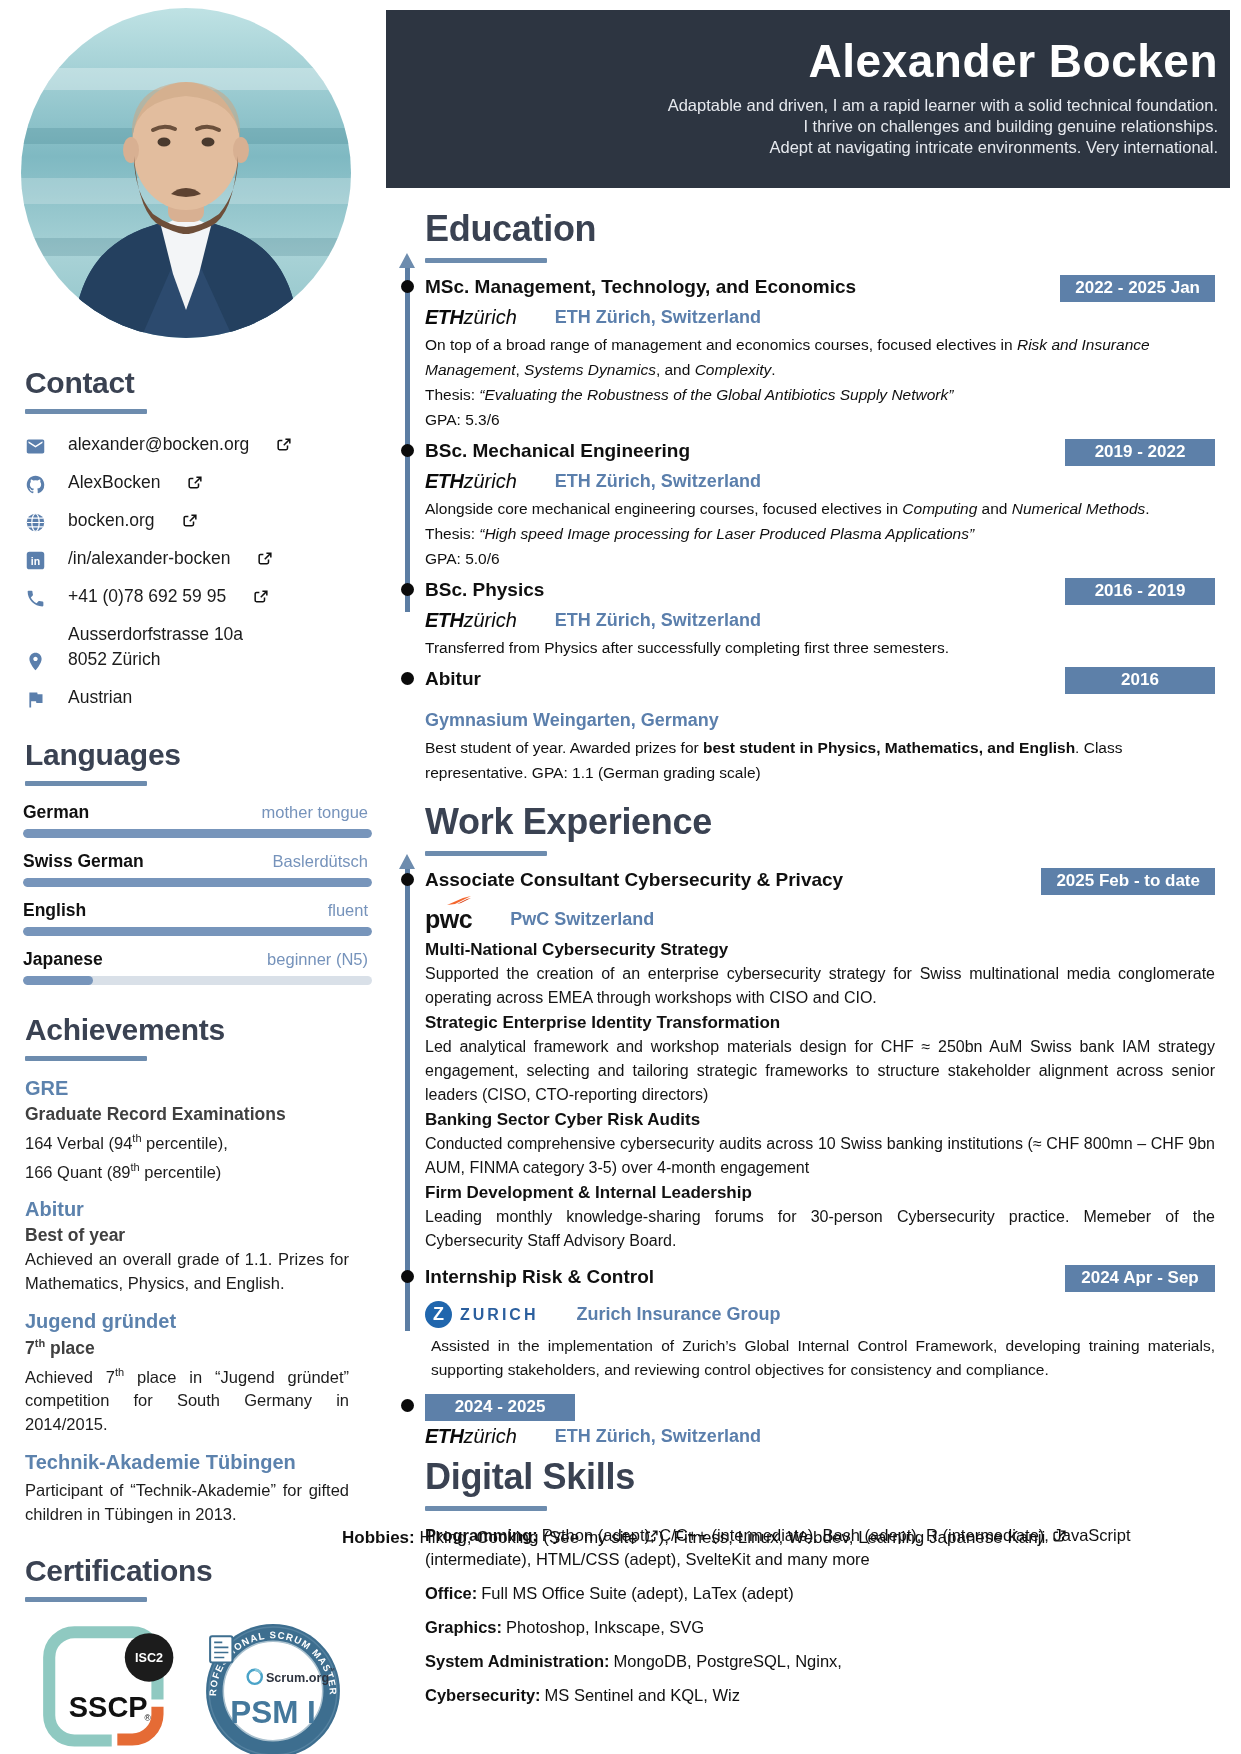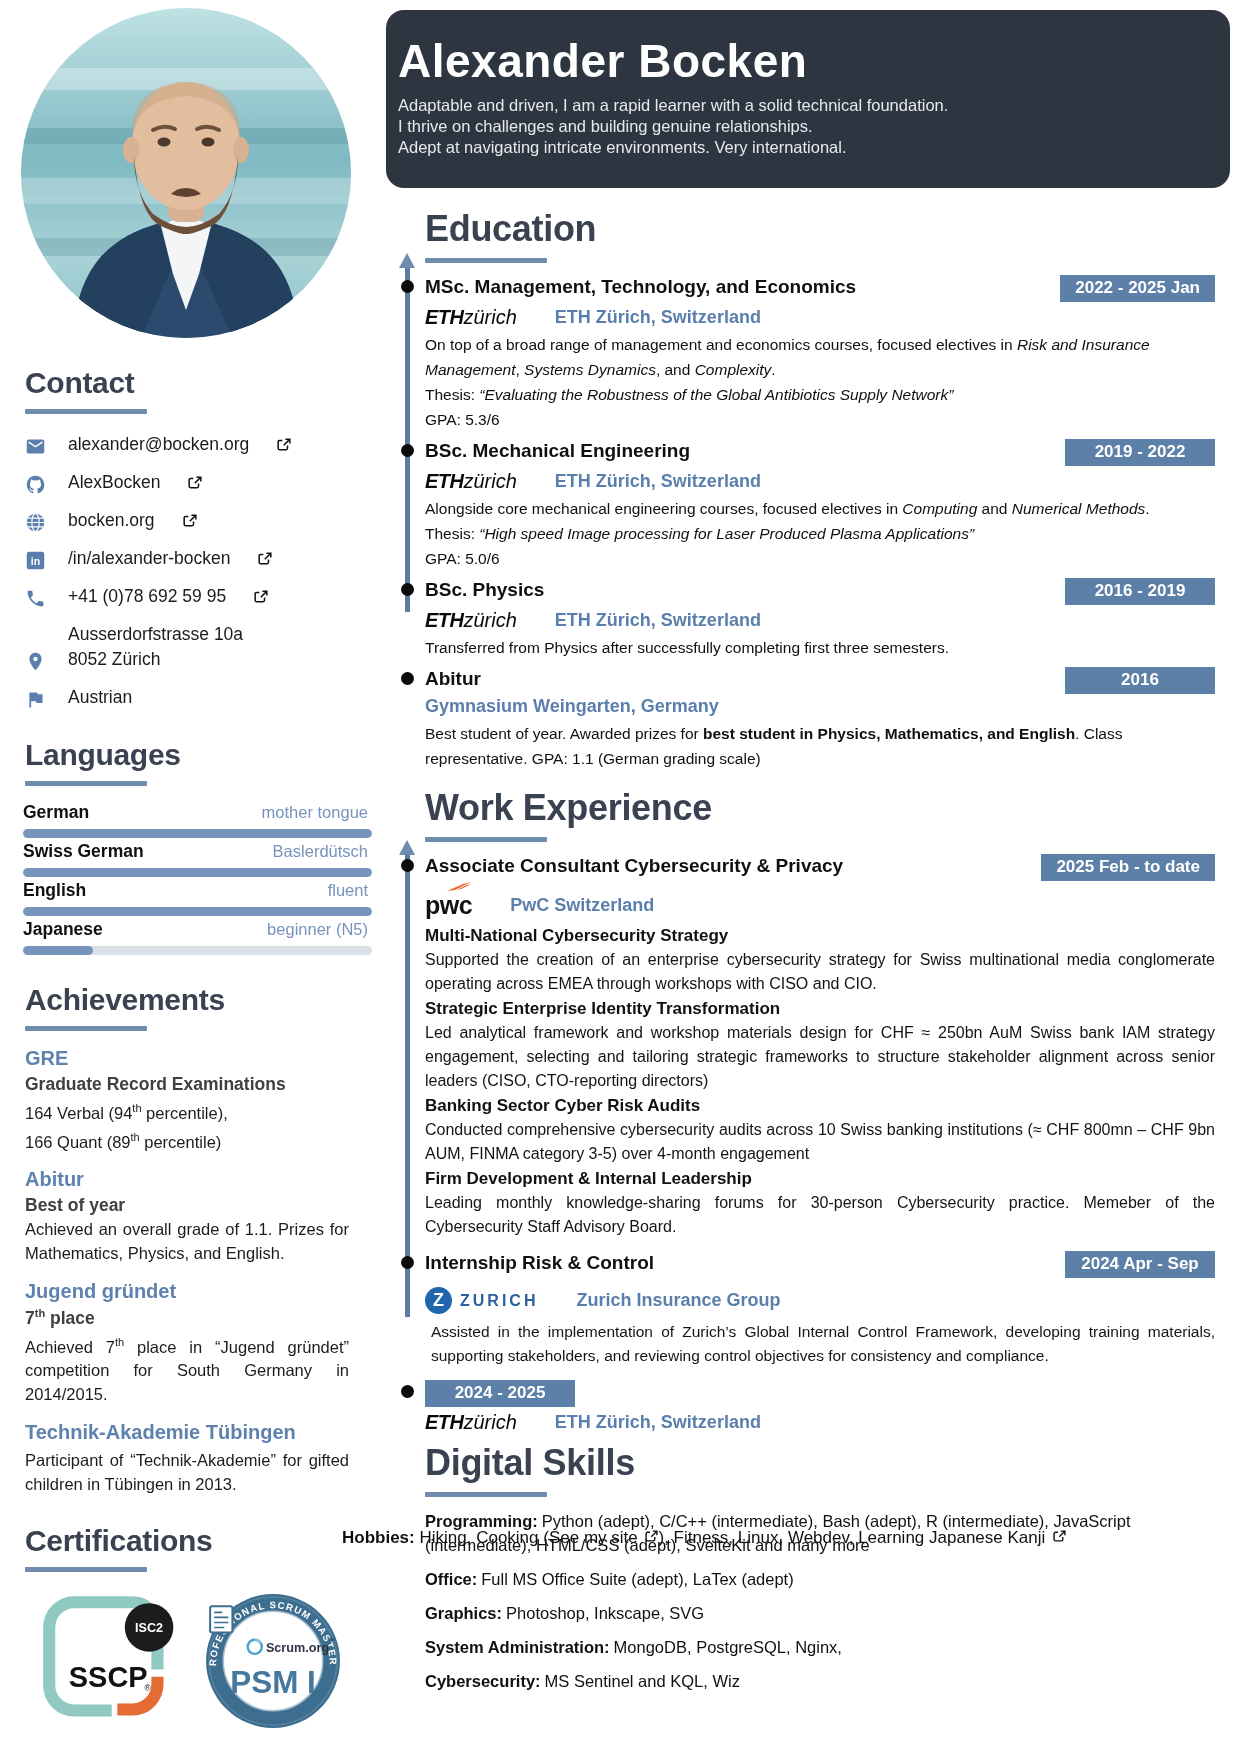--- a/index.html
+++ b/index.html
@@ -20,60 +20,60 @@
   .side-title{font-size:30px;font-weight:bold;color:var(--heading);margin:28px 0 0 25px;letter-spacing:-0.3px;}
   .rule{height:5px;width:122px;background:var(--accent);margin:9px 0 0 25px;border-radius:1px;}
 
   .contact-list{margin:18px 0 0 25px;}
   .c-row{display:flex;align-items:flex-end;gap:22px;margin-bottom:13px;font-size:17.5px;color:#1b1b1b;}
   .c-row .ic{width:21px;height:21px;flex:0 0 21px;margin-top:1px;}
   .c-text{line-height:25px;}
   .ext{display:inline-block;margin-left:6px;}
 
   .langs{margin:16px 0 0 23px;width:349px;}
-  .lang{margin-bottom:3px;}
+  .lang{margin-bottom:13px;}
   .lang-top{display:flex;justify-content:space-between;align-items:baseline;padding-right:4px;}
   .lang-name{font-weight:bold;font-size:17.5px;color:#111;}
   .lang-level{font-size:16.5px;color:var(--value);}
   .bar{height:9px;background:var(--bar-track);border-radius:5px;margin-top:6px;overflow:hidden;}
   .bar>span{display:block;height:100%;background:var(--bar-fill);border-radius:5px;}
 
   .ach{margin:16px 23px 0 25px;}
   .ach-h{font-size:20px;font-weight:bold;color:#5c82ad;margin:15px 0 4px;}
   .ach-sub{font-size:17.5px;font-weight:bold;color:#404040;margin:2px 0 1px;}
   .ach-p{font-size:16.5px;color:#1c1c1c;line-height:24px;margin:1px 0 0;}
   .just{text-align:justify;}
   sup{font-size:11px;}
 
   .badges{display:flex;align-items:center;gap:24px;margin:18px 0 0 38px;}
 
   
   .main{position:absolute;left:372px;top:0;width:869px;}
-  .hero{margin:10px 11px 0 14px;background:var(--header-bg);text-align:left;padding:26px 12px 30px;border-radius:18px;}
+  .hero{margin:10px 11px 0 14px;background:var(--header-bg);text-align:right;padding:26px 12px 30px;}
   .hero-name{color:#fff;font-size:46px;font-weight:bold;letter-spacing:0.5px;line-height:50px;}
   .hero-tag{color:#e6e9ee;font-size:16.5px;line-height:21px;margin-top:9px;}
 
   .section{margin:0 26px 0 53px;position:relative;}
   .sec-title{font-size:36px;font-weight:bold;color:var(--heading);letter-spacing:-0.3px;}
   .sec-rule{height:5px;width:122px;background:var(--accent);margin:8px 0 12px;border-radius:1px;}
   .timeline{position:absolute;left:-20px;width:5px;background:var(--timeline);}
   .timeline::before{content:"";position:absolute;top:-15px;left:-6px;
      border:8.5px solid transparent;border-bottom:15px solid var(--accent);}
   .tl-edu{top:52px;height:352px;}
   .tl-work{top:60px;height:470px;}
 
   .entry{position:relative;margin-bottom:7px;}
   .dot{position:absolute;left:-24px;top:5px;width:13px;height:13px;border-radius:50%;background:#0b0b0b;}
   .e-head{display:flex;justify-content:space-between;align-items:flex-start;}
   .e-title{font-size:19px;font-weight:bold;color:#101010;padding-top:1px;}
   .badge{background:var(--badge-bg);color:#fff;font-weight:bold;font-size:17px;
          padding:3px 15px 4px;min-width:150px;text-align:center;flex:0 0 auto;}
   .org-row{display:flex;align-items:center;gap:38px;margin:4px 0 3px;}
   .org{color:var(--link);font-weight:bold;font-size:18px;}
-  .org-only{margin:2px 0 4px;}
+  .org-only{margin:16px 0 4px;}
   .eth{font-size:20px;color:#0a0a0a;white-space:nowrap;}
   .eth b{font-style:italic;font-weight:bold;letter-spacing:-0.5px;}
   .eth i{font-weight:normal;}
   .e-body{font-size:15.5px;line-height:25px;color:#0f0f0f;margin-left:0;}
   .e-body i{letter-spacing:0;}
 
   .sub-h{font-size:17px;font-weight:bold;color:#111;margin-top:1px;line-height:24px;}
   .sub-p{font-size:16px;line-height:24px;text-align:justify;margin:0;}
   .w-body{font-size:15.5px;line-height:24px;text-align:justify;margin:2px 0 0 6px;}
 

